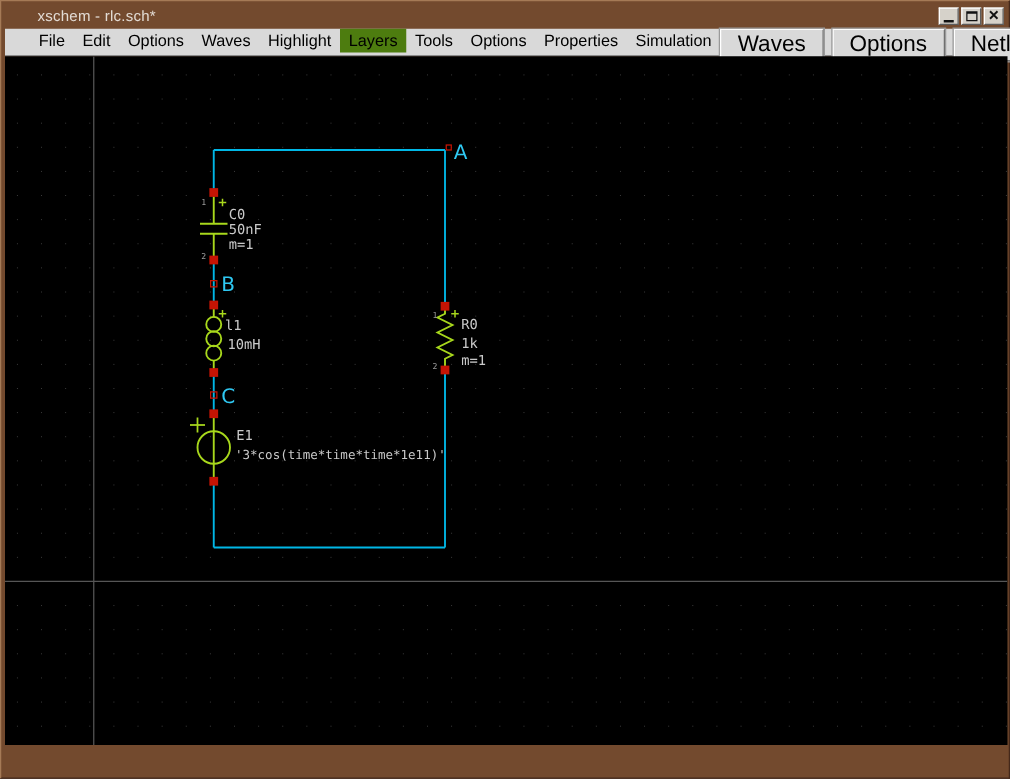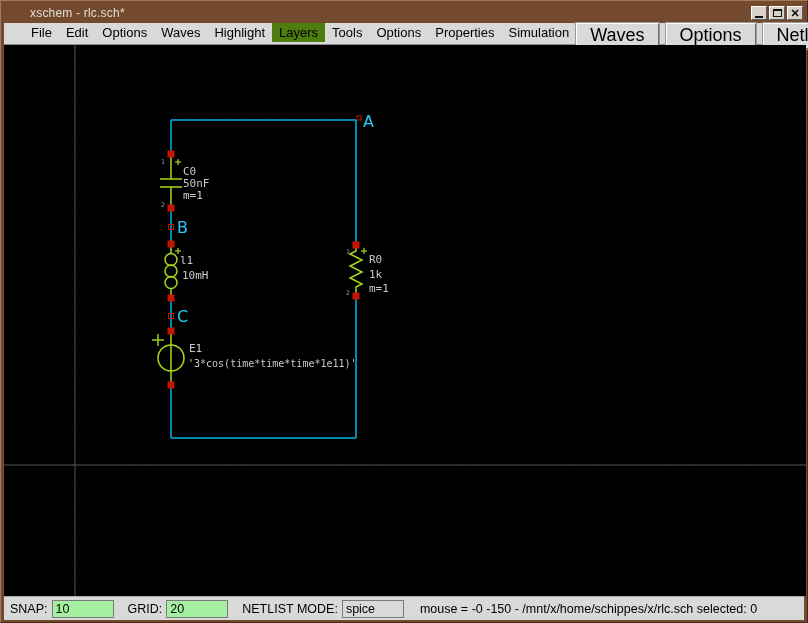--- a/index.html
+++ b/index.html
@@ -203,23 +203,14 @@
         <text class="comp-label" x="365" y="233">1k</text>
         <text class="comp-label" x="365" y="247">m=1</text>
       </g>
 
       <rect x="353" y="71" width="4" height="4" fill="none" stroke="#c51404" stroke-width="1"></rect>
       <text class="node-label" x="359" y="82">A</text>
 
     </svg>
   </div>
 
-  <div class="statusbar">
-    <span class="status-label">SNAP:</span>
-    <input class="status-input input-green" value="10" style="">
-    <span class="status-label gap-md">GRID:</span>
-    <input class="status-input input-green" value="20" style="">
-    <span class="status-label gap-md">NETLIST MODE:</span>
-    <input class="status-input input-gray" value="spice" style="">
-    <span class="mouse-info">mouse = -0 -150 - /mnt/x/home/schippes/x/rlc.sch  selected: 0</span>
-  </div>
 
 </div>
 
 </body></html>

